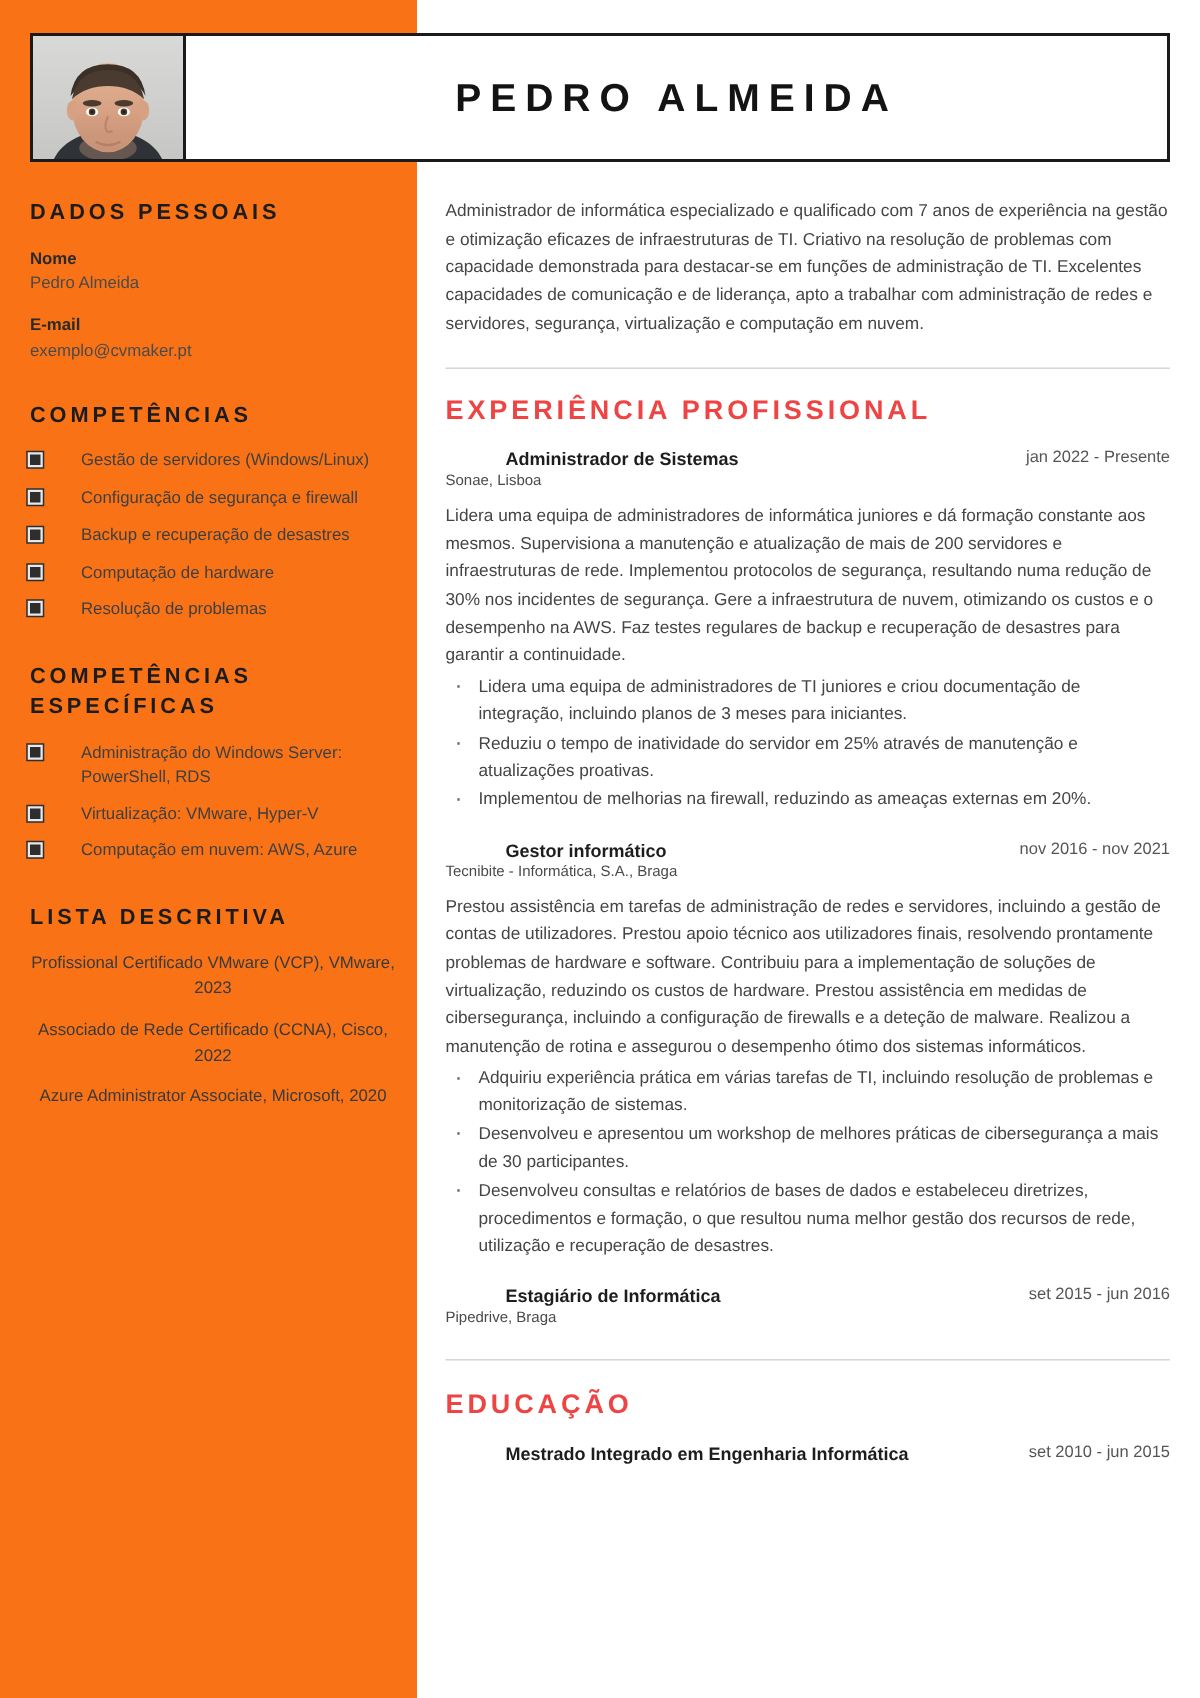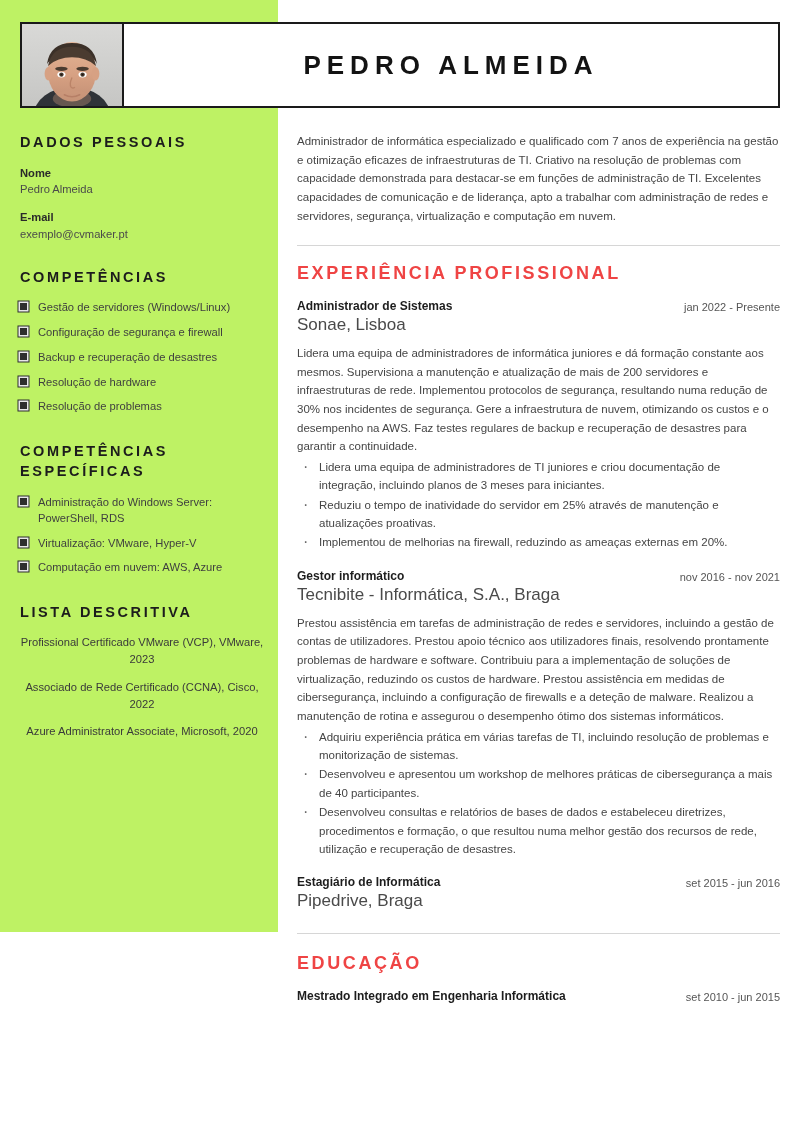--- a/index.html
+++ b/index.html
@@ -8,22 +8,22 @@
     font-family:"Liberation Sans", sans-serif;
     background:#ffffff;
     color:#3c3c3c;
     position:relative;
     overflow:hidden;
   }
   .page { position:relative; width:800px; height:1132px; background:#fff; }
 
   
   .sidebar {
-    position:absolute; left:0; top:0; width:278px; height:932px;
-    background:#bef264;
+    position:absolute; left:0; top:0; width:278px; height:1132px;
+    background:#f97316;
   }
   .photo-frame {
     position:absolute; left:20px; top:22px; width:104px; height:86px;
     border:2px solid #1a1a1a; overflow:hidden; background:#cfcfcf;
   }
   .photo-frame .portrait { width:100%; height:100%; display:block; }
 
   .side-body { position:absolute; left:20px; top:132px; width:244px; }
 
   .side-h {
@@ -31,21 +31,21 @@
     color:#1c1c1c; line-height:1.42; text-transform:uppercase;
     margin-bottom:12px;
   }
   .side-block { margin-bottom:24px; }
   .field { margin-bottom:11px; }
   .field-label { font-size:11.2px; font-weight:700; color:#2a2a2a; line-height:1.5; }
   .field-value { font-size:11.2px; color:#4a4a4a; line-height:1.5; }
 
   ul.sq { list-style:none; }
   ul.sq li {
-    position:relative; padding-left:18px; margin-bottom:8.5px;
+    position:relative; padding-left:34px; margin-bottom:8.5px;
     font-size:11.2px; line-height:1.45; color:#3f3f3f;
   }
   ul.sq li::before {
     content:""; position:absolute; left:0; top:4px;
     width:7px; height:7px; background:#2e2e2e;
     box-shadow:0 0 0 1.5px #e8e8e8, 0 0 0 2.5px #2e2e2e;
   }
   .desc-item { font-size:11.2px; line-height:1.5; color:#3a3a3a; margin-bottom:11px;text-align:center; }
 
   
@@ -61,24 +61,24 @@
 
   
   .main { position:absolute; left:297px; top:132px; width:483px; }
   .summary { font-size:11.5px; line-height:1.62; color:#454545; }
   .rule { height:1px; background:#d6d6d6; margin:20px 0 17px 0; }
   .sec-h {
     font-size:18px; font-weight:700; letter-spacing:2.6px;
     color:#ef4444; text-transform:uppercase; margin-bottom:15px;
   }
   .job { margin-bottom:17px; }
-  .job-row { display:flex; justify-content:space-between; align-items:flex-end; }
+  .job-row { display:flex; justify-content:space-between; align-items:flex-start;margin-left:40px; }
   .job-title { font-size:12px; font-weight:700; color:#1d1d1d; }
   .job-date { font-size:11px; color:#555; white-space:nowrap; }
-  .job-org { font-size:17px; color:#4a4a4a; margin-top:2px; }
+  .job-org { font-size:10px; color:#4a4a4a; margin-top:2px; }
   .job-desc { font-size:11.5px; line-height:1.62; color:#454545; margin-top:9px; }
   ul.dots { list-style:none; margin-top:2px; }
   ul.dots li {
     position:relative; padding-left:22px; font-size:11.5px;
     line-height:1.6; color:#454545; margin-bottom:1px;
   }
   ul.dots li::before {
     content:"\00B7"; position:absolute; left:6px; top:-4px;
     font-size:16px; color:#6a6a6a;
   }
@@ -138,21 +138,21 @@
           <div class="field-value">exemplo@cvmaker.pt</div>
         </div>
       </section>
 
       <section class="side-block" style="margin-bottom:26px;">
         <div class="side-h">COMPETÊNCIAS</div>
         <ul class="sq">
           <li>Gestão de servidores (Windows/Linux)</li>
           <li>Configuração de segurança e firewall</li>
           <li>Backup e recuperação de desastres</li>
-          <li>Resolução de hardware</li>
+          <li>Computação de hardware</li>
           <li>Resolução de problemas</li>
         </ul>
       </section>
 
       <section class="side-block" style="margin-bottom:26px;">
         <div class="side-h" style="max-width:190px;">COMPETÊNCIAS ESPECÍFICAS</div>
         <ul class="sq">
           <li>Administração do Windows Server: PowerShell, RDS</li>
           <li>Virtualização: VMware, Hyper-V</li>
           <li>Computação em nuvem: AWS, Azure</li>
@@ -198,21 +198,21 @@
 
       <article class="job">
         <div class="job-row">
           <span class="job-title">Gestor informático</span>
           <span class="job-date">nov 2016 - nov 2021</span>
         </div>
         <div class="job-org">Tecnibite - Informática, S.A., Braga</div>
         <p class="job-desc">Prestou assistência em tarefas de administração de redes e servidores, incluindo a gestão de contas de utilizadores. Prestou apoio técnico aos utilizadores finais, resolvendo prontamente problemas de hardware e software. Contribuiu para a implementação de soluções de virtualização, reduzindo os custos de hardware. Prestou assistência em medidas de cibersegurança, incluindo a configuração de firewalls e a deteção de malware. Realizou a manutenção de rotina e assegurou o desempenho ótimo dos sistemas informáticos.</p>
         <ul class="dots">
           <li>Adquiriu experiência prática em várias tarefas de TI, incluindo resolução de problemas e monitorização de sistemas.</li>
-          <li>Desenvolveu e apresentou um workshop de melhores práticas de cibersegurança a mais de 40 participantes.</li>
+          <li>Desenvolveu e apresentou um workshop de melhores práticas de cibersegurança a mais de 30 participantes.</li>
           <li>Desenvolveu consultas e relatórios de bases de dados e estabeleceu diretrizes, procedimentos e formação, o que resultou numa melhor gestão dos recursos de rede, utilização e recuperação de desastres.</li>
         </ul>
       </article>
 
       <article class="job" style="margin-bottom:0;">
         <div class="job-row">
           <span class="job-title">Estagiário de Informática</span>
           <span class="job-date">set 2015 - jun 2016</span>
         </div>
         <div class="job-org">Pipedrive, Braga</div>

